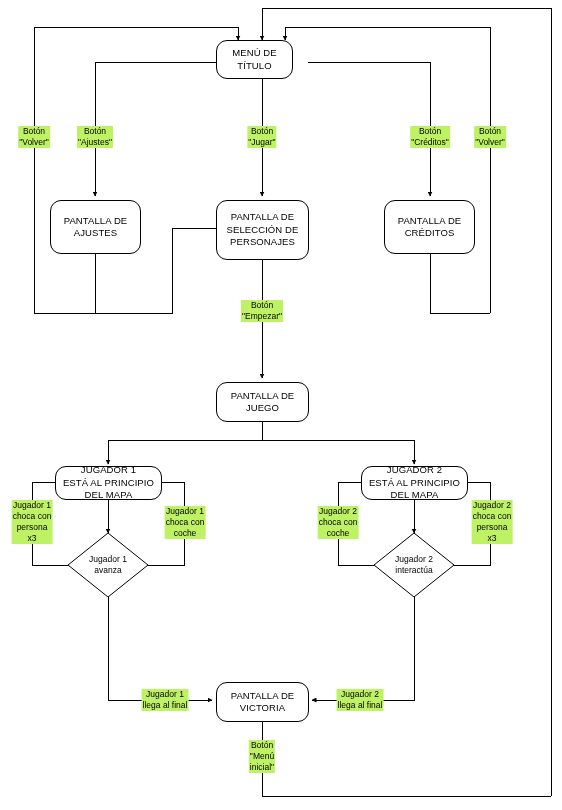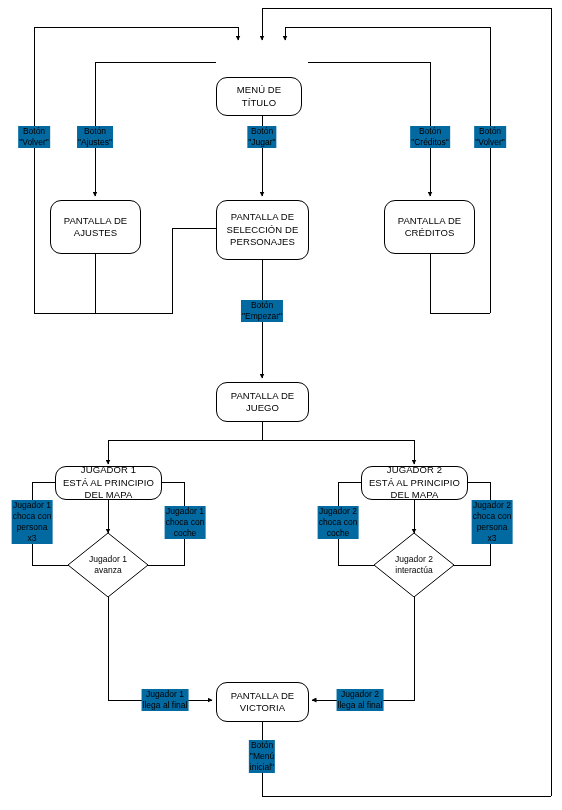--- a/index.html
+++ b/index.html
@@ -68,21 +68,21 @@
     white-space: pre-line;
     background: transparent;
   }
   .edge-label {
     position: absolute;
     font-size: 8.5px;
     line-height: 11px;
     color: #000000;
     text-align: center;
     white-space: pre-line;
-    background: #0369a1;
+    background: #bef264;
     padding: 0 1px;
     transform: translateX(-50%);
   }
 </style>
 </head>
 <body>
 
 <div id="chart">
 
   <svg id="wires" viewBox="0 0 562 810" xmlns="http://www.w3.org/2000/svg">
@@ -133,21 +133,21 @@
 
       <path d="M 452 565 L 490 565 L 490 482 L 456 482" marker-end="url(#arrow)"></path>
 
       <path d="M 414 597 L 414 700 L 312 700" marker-end="url(#arrow)"></path>
 
       <path d="M 262 722 L 262 796 L 551 796"></path>
 
     </g>
   </svg>
 
-  <div class="node rounded" style="left:216px; top:40px; width:86px; height:39px;margin-top:37px;">
+  <div class="node rounded" style="left:216px; top:40px; width:77px; height:39px;">
     <span class="txt">MENÚ DE TÍTULO</span>
   </div>
 
   <div class="node rounded" style="left:50px; top:200px; width:91px; height:54px;">
     <span class="txt">PANTALLA DE
 AJUSTES</span>
   </div>
 
   <div class="node rounded" style="left:216px; top:200px; width:93px; height:60px;">
     <span class="txt">PANTALLA DE

